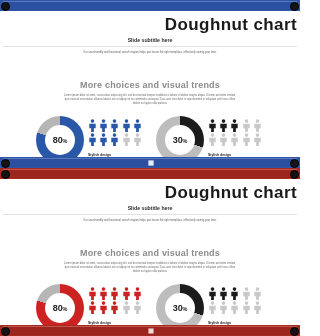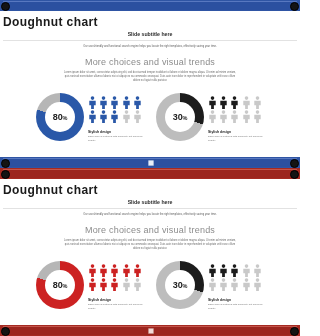--- a/index.html
+++ b/index.html
@@ -23,31 +23,31 @@
   .bar.blue{background:#2f55a4;}
   .bar.blue .bar-inner{background:#2b50a0;border-top:1px solid #5878c0;}
   .bar.red{background:#a52a22;}
   .bar.red .bar-inner{background:#9c251e;border-top:1px solid #c4554b;}
   .bar.red .handle.mid{background:#f3d9d6;border-color:#c58b85;}
 
   .canvas{position:absolute;left:3px;right:3px;top:11px;bottom:11px;
           background:#fff;}
 
   
-  .title{text-align:left;font-size:12px;font-weight:bold;color:#1a1a1a;
+  .title{text-align:right;font-size:17px;font-weight:bold;color:#1a1a1a;
          letter-spacing:.4px;margin-top:4px;}
   .subtitle{text-align:center;font-size:5.2px;font-weight:bold;color:#2b2b2b;
             margin-top:2px;}
   .divider{height:1px;background:#e2e2e2;margin-top:3px;}
   .tagline{text-align:center;font-size:2.6px;color:#555;margin-top:4px;
            letter-spacing:.05px;}
 
   
-  .section-title{text-align:center;font-size:9px;color:#8c8c8c;margin-top:9px;
-                 letter-spacing:.2px;}
+  .section-title{text-align:center;font-size:9px;color:#8c8c8c;margin-top:26px;
+                 letter-spacing:.2px;font-weight:bold;}
   .lede{margin:4px auto 0;width:176px;text-align:center;font-size:2.6px;
         line-height:1.55;color:#6a6a6a;}
 
   
   .row{display:flex;justify-content:center;align-items:flex-start;
        gap:12px;margin-top:10px;}
   .unit{display:flex;align-items:flex-start;gap:4px;}
 
   .donut{position:relative;width:48px;height:48px;border-radius:50%;}
   .donut .hole{position:absolute;left:9px;top:9px;width:30px;height:30px;

